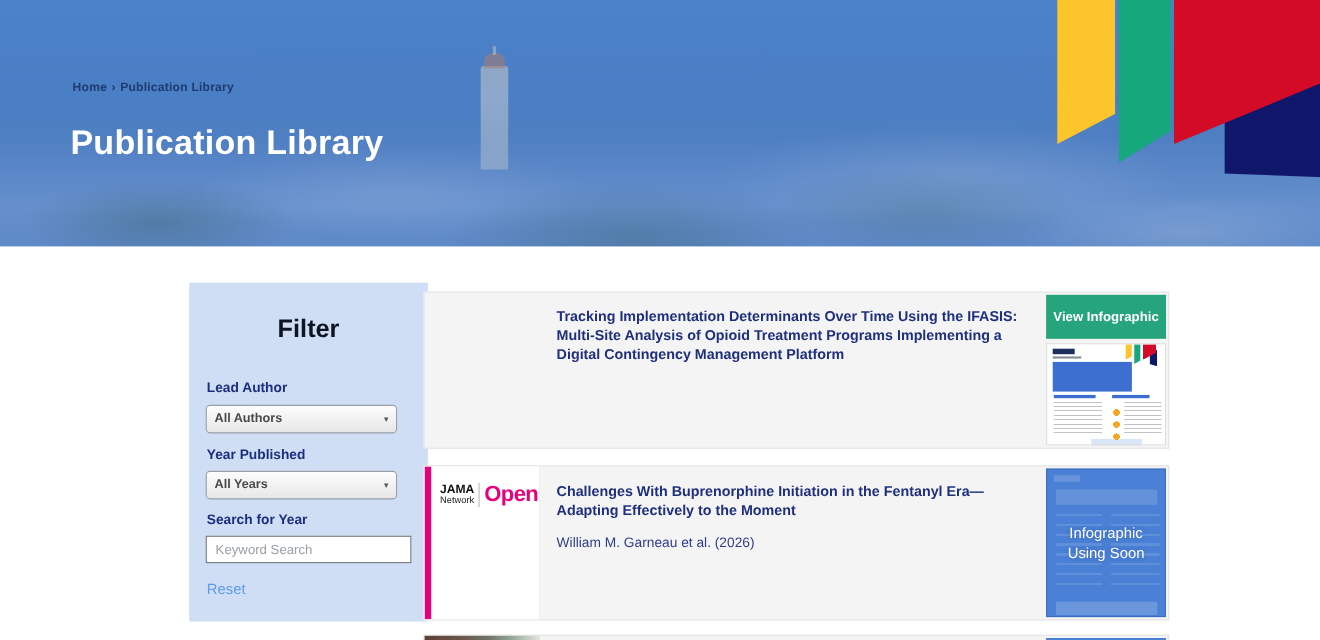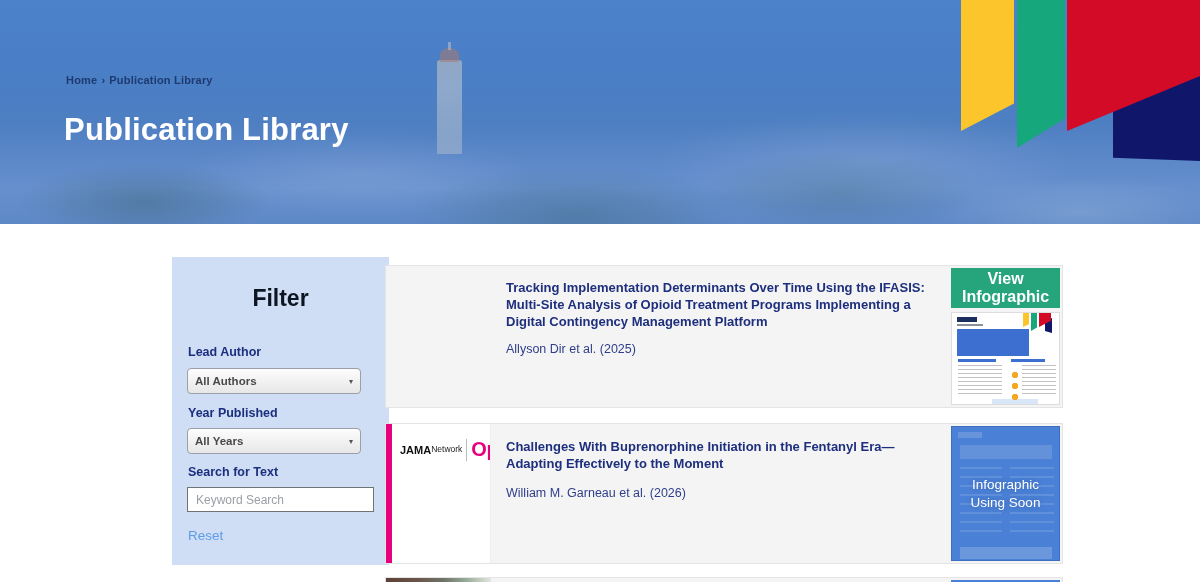--- a/index.html
+++ b/index.html
@@ -86,35 +86,35 @@
     clip-path:polygon(0 0,100% 0,100% 100%); }
   .tri-c { left:83px; top:78px; width:16px; height:15px; }
   .tri-d { left:13px; top:110px; width:19px; height:17px; }
   .bmc-footer { position:absolute; left:0; right:0; bottom:4px; display:flex;
     justify-content:space-between; padding:0 8px; font-size:4px; color:#2a3a5c; }
 
   
   .jama-cover { background:#ffffff; border-right:1px solid #eee; }
   .jama-stripe { position:absolute; left:0; top:0; bottom:0; width:6px; background:#e6007e; }
   .jama-logo { position:absolute; left:14px; top:14px; display:flex; align-items:center; }
-  .jama-stack { display:flex; flex-direction:row; align-items:flex-start; margin-right:4px; }
+  .jama-stack { display:flex; flex-direction:column; align-items:flex-start; margin-right:4px; }
   .jama-line1 { font-size:11px; font-weight:700; color:#111; line-height:10px; }
   .jama-line2 { font-size:8.5px; color:#222; line-height:9px; }
   .jama-div { width:1px; height:22px; background:#bbb; margin-right:4px; }
   .jama-open { font-size:20px; font-weight:700; color:#e6007e; letter-spacing:-.5px; }
 
   
   .card-body { position:absolute; left:120px; top:13px; width:442px; }
   .pub-title { font-size:13px; font-weight:700; color:#1d2f7d; line-height:17px; }
   .pub-authors { margin-top:12px; font-size:12.5px; color:#2e3e8a; }
 
   
   .card-side { position:absolute; right:2px; top:2px; bottom:2px; width:109px; }
   .btn-infographic { width:109px; height:40px; background:#26a57c; border:none;
-    color:#fff; font-weight:700; font-size:16px; font-family:"Liberation Sans",sans-serif;
+    color:#fff; font-weight:700; font-size:12px; font-family:"Liberation Sans",sans-serif;
     cursor:pointer; display:flex; align-items:center; justify-content:center; }
   .info-thumb { position:absolute; left:0; right:0; top:44px; bottom:0; background:#fff;
     border:1px solid #ddd; overflow:hidden;
     background-image:
       linear-gradient(#1d2f5e,#1d2f5e),
       linear-gradient(#8a8f98,#8a8f98),
       linear-gradient(#3d6fd0,#3d6fd0),
       linear-gradient(#f2c865,#f2c865),
       linear-gradient(#f2c865,#f2c865),
       linear-gradient(#dfe8fb,#dfe8fb),
@@ -183,32 +183,31 @@
       <span class="dd-value">All Authors</span>
       <span class="caret">▾</span>
     </div>
 
     <div class="f-label lbl-year">Year Published</div>
     <div class="dropdown dd-year">
       <span class="dd-value">All Years</span>
       <span class="caret">▾</span>
     </div>
 
-    <div class="f-label lbl-search">Search for Text</div>
+    <div class="f-label lbl-search">Search for Year</div>
     <input class="search-input" type="text" placeholder="Keyword Search" style="">
 
     <a class="reset-link">Reset</a>
   </aside>
 
   <main>
 
     <article class="card card-1">
       <div class="card-body">
         <h3 class="pub-title">Tracking Implementation Determinants Over Time Using the IFASIS: Multi-Site Analysis of Opioid Treatment Programs Implementing a Digital Contingency Management Platform</h3>
-        <p class="pub-authors">Allyson Dir et al. (2025)</p>
       </div>
       <div class="card-side">
         <button class="btn-infographic">View Infographic</button>
         <div class="info-thumb">
           <div class="mini-ribbons">
             <span class="mr-y"></span>
               <span class="mr-n"></span>
               <span class="mr-g"></span>
               <span class="mr-r"></span>
           </div>

